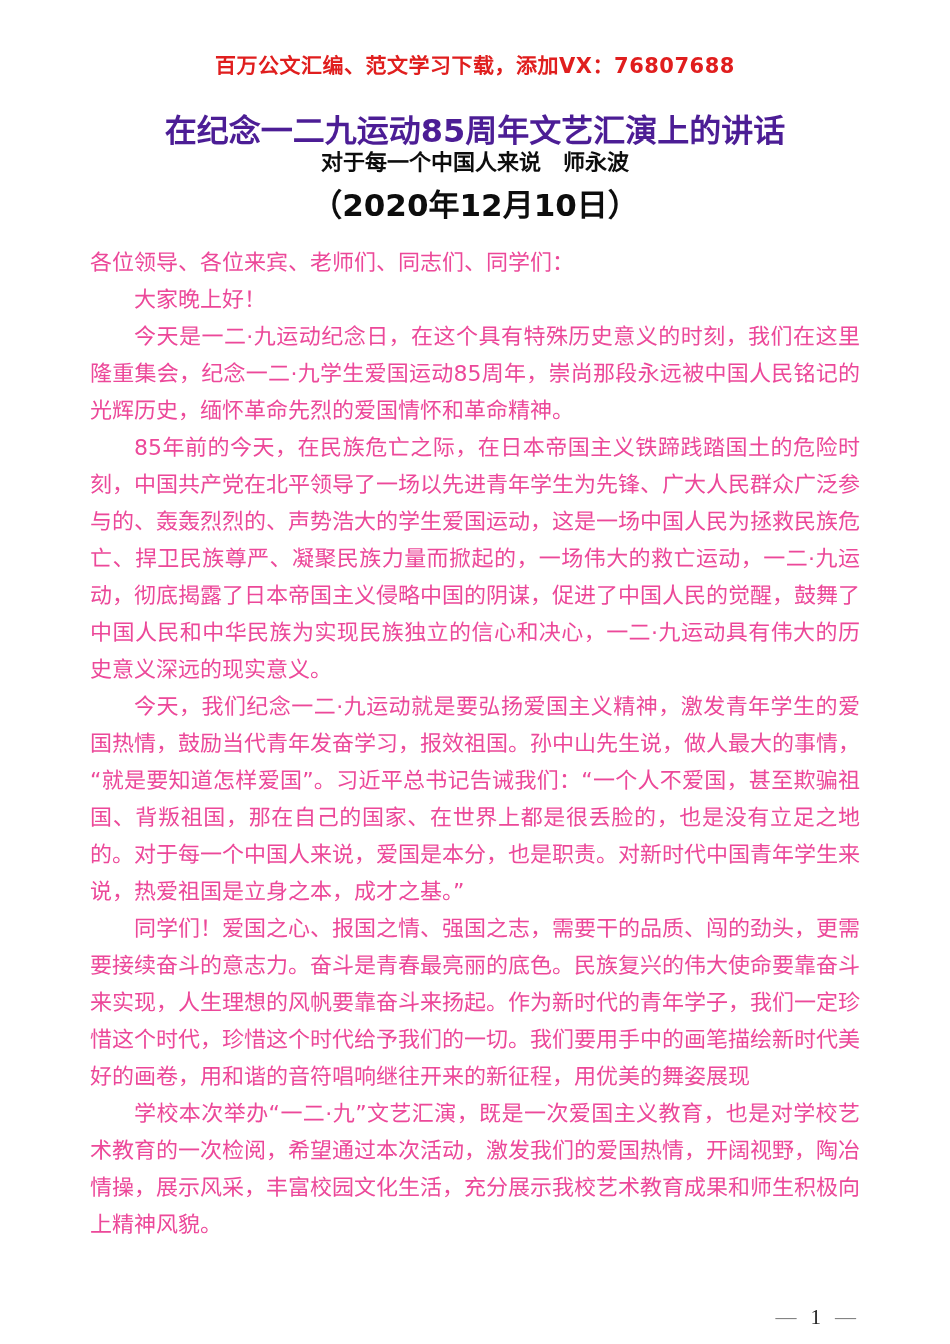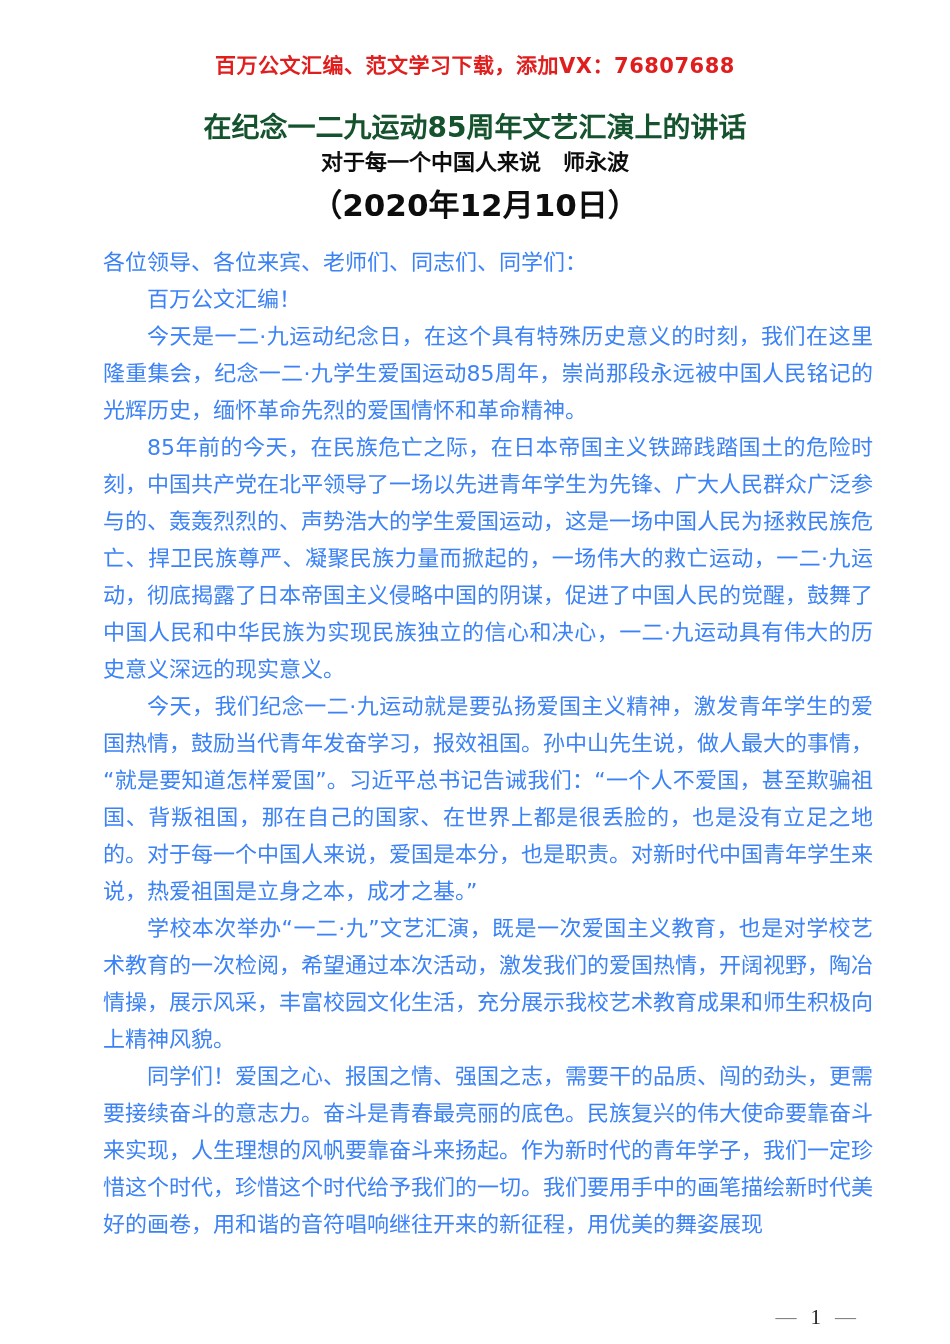--- a/index.html
+++ b/index.html
@@ -29,23 +29,23 @@
     color: #e01e1e;
     letter-spacing: 0.5px;
   }
   .doc-title {
     position: absolute;
     top: 101px;
     left: 0;
     right: 0;
     margin: 0;
     text-align: center;
-    font-size: 28px;
+    font-size: 32px;
     font-weight: 700;
-    color: #14532d;
+    color: #4c1d95;
   }
   .author-line {
     position: absolute;
     top: 140px;
     left: 0;
     right: 0;
     text-align: center;
     font-size: 22px;
     font-weight: 700;
     color: #0d0d0d;
@@ -56,26 +56,26 @@
     left: 0;
     right: 0;
     text-align: center;
     font-size: 31px;
     font-weight: 700;
     color: #0d0d0d;
   }
   .body-block {
     position: absolute;
     top: 240px;
-    left: 103px;
+    left: 90px;
     width: 770px;
     font-size: 22px;
     line-height: 37px;
     text-align: justify;
-    color: #3b82f6;
+    color: #ec4899;
   }
   .para {
     margin: 0;
     text-indent: 2em;
     word-break: break-all;
   }
   .para.no-indent {
     text-indent: 0;
   }
   .footer {
@@ -103,25 +103,25 @@
   <div class="notice">百万公文汇编、范文学习下载，添加VX：76807688</div>
 
   <h1 class="doc-title">在纪念一二九运动85周年文艺汇演上的讲话</h1>
 
   <div class="author-line">对于每一个中国人来说　师永波</div>
 
   <div class="date-line">（2020年12月10日）</div>
 
   <div class="body-block">
     <p class="para no-indent">各位领导、各位来宾、老师们、同志们、同学们：</p>
-    <p class="para">百万公文汇编！</p>
+    <p class="para">大家晚上好！</p>
     <p class="para">今天是一二·九运动纪念日，在这个具有特殊历史意义的时刻，我们在这里隆重集会，纪念一二·九学生爱国运动85周年，崇尚那段永远被中国人民铭记的光辉历史，缅怀革命先烈的爱国情怀和革命精神。</p>
     <p class="para">85年前的今天，在民族危亡之际，在日本帝国主义铁蹄践踏国土的危险时刻，中国共产党在北平领导了一场以先进青年学生为先锋、广大人民群众广泛参与的、轰轰烈烈的、声势浩大的学生爱国运动，这是一场中国人民为拯救民族危亡、捍卫民族尊严、凝聚民族力量而掀起的，一场伟大的救亡运动，一二·九运动，彻底揭露了日本帝国主义侵略中国的阴谋，促进了中国人民的觉醒，鼓舞了中国人民和中华民族为实现民族独立的信心和决心，一二·九运动具有伟大的历史意义深远的现实意义。</p>
     <p class="para">今天，我们纪念一二·九运动就是要弘扬爱国主义精神，激发青年学生的爱国热情，鼓励当代青年发奋学习，报效祖国。孙中山先生说，做人最大的事情，“就是要知道怎样爱国”。习近平总书记告诫我们：“一个人不爱国，甚至欺骗祖国、背叛祖国，那在自己的国家、在世界上都是很丢脸的，也是没有立足之地的。对于每一个中国人来说，爱国是本分，也是职责。对新时代中国青年学生来说，热爱祖国是立身之本，成才之基。”</p>
+    <p class="para">同学们！爱国之心、报国之情、强国之志，需要干的品质、闯的劲头，更需要接续奋斗的意志力。奋斗是青春最亮丽的底色。民族复兴的伟大使命要靠奋斗来实现，人生理想的风帆要靠奋斗来扬起。作为新时代的青年学子，我们一定珍惜这个时代，珍惜这个时代给予我们的一切。我们要用手中的画笔描绘新时代美好的画卷，用和谐的音符唱响继往开来的新征程，用优美的舞姿展现</p>
     <p class="para">学校本次举办“一二·九”文艺汇演，既是一次爱国主义教育，也是对学校艺术教育的一次检阅，希望通过本次活动，激发我们的爱国热情，开阔视野，陶冶情操，展示风采，丰富校园文化生活，充分展示我校艺术教育成果和师生积极向上精神风貌。</p>
-    <p class="para">同学们！爱国之心、报国之情、强国之志，需要干的品质、闯的劲头，更需要接续奋斗的意志力。奋斗是青春最亮丽的底色。民族复兴的伟大使命要靠奋斗来实现，人生理想的风帆要靠奋斗来扬起。作为新时代的青年学子，我们一定珍惜这个时代，珍惜这个时代给予我们的一切。我们要用手中的画笔描绘新时代美好的画卷，用和谐的音符唱响继往开来的新征程，用优美的舞姿展现</p>
   </div>
 
   <div class="footer">
     <span class="dash">—</span><span class="num">1</span><span class="dash">—</span>
   </div>
 
 </div>
 
 </body></html>

